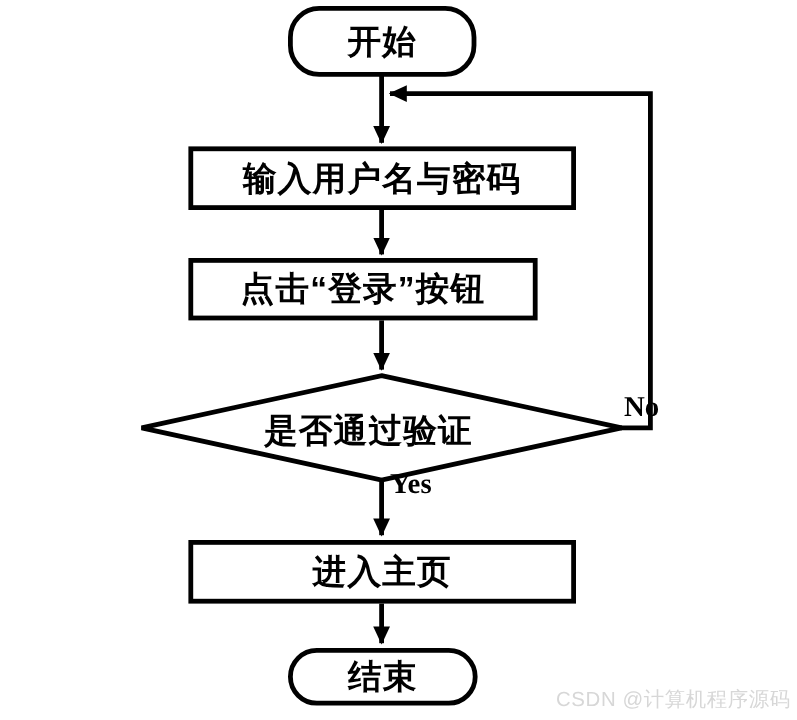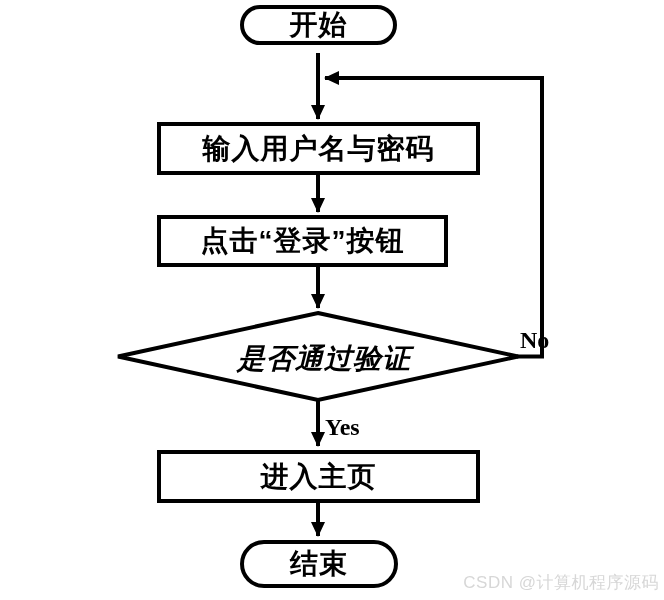--- a/index.html
+++ b/index.html
@@ -90,35 +90,35 @@
 
     <path d="M318,266 L318,308" stroke="#000000" stroke-width="4" marker-end="url(#arrow)"></path>
 
     <path d="M318,400 L318,446" stroke="#000000" stroke-width="4" marker-end="url(#arrow)"></path>
 
     <path d="M318,502 L318,536" stroke="#000000" stroke-width="4" marker-end="url(#arrow)"></path>
 
     <path d="M517,356.5 L542,356.5 L542,78 L325,78" stroke="#000000" stroke-width="4" marker-end="url(#arrow)"></path>
   </svg>
 
-  <div class="shape oval" style="left:240px; top:5px; width:157px; height:40px;">
+  <div class="shape oval" style="left:240px; top:5px; width:157px; height:59px;">
     <span>开始</span>
   </div>
 
   <div class="shape rect" style="left:157px; top:122px; width:323px; height:53px;">
     <span>输入用户名与密码</span>
   </div>
 
   <div class="shape rect" style="left:157px; top:215px; width:291px; height:52px;">
     <span>点击“登录”按钮</span>
   </div>
 
-  <div class="diamond-label" style="left:237px; top:340px;font-style:italic;">是否通过验证</div>
+  <div class="diamond-label" style="left:220px; top:340px;">是否通过验证</div>
 
-  <div class="branch-label" style="left:325px; top:415px;">Yes</div>
+  <div class="branch-label" style="left:325px; top:392px;">Yes</div>
   <div class="branch-label" style="left:510px; top:328px;margin-left:10px;">No</div>
 
   <div class="shape oval" style="left:240px; top:540px; width:158px; height:48px;">
     <span>结束</span>
   </div>
 
   <div class="shape rect" style="left:157px; top:450px; width:323px; height:53px;">
     <span>进入主页</span>
   </div>
 

